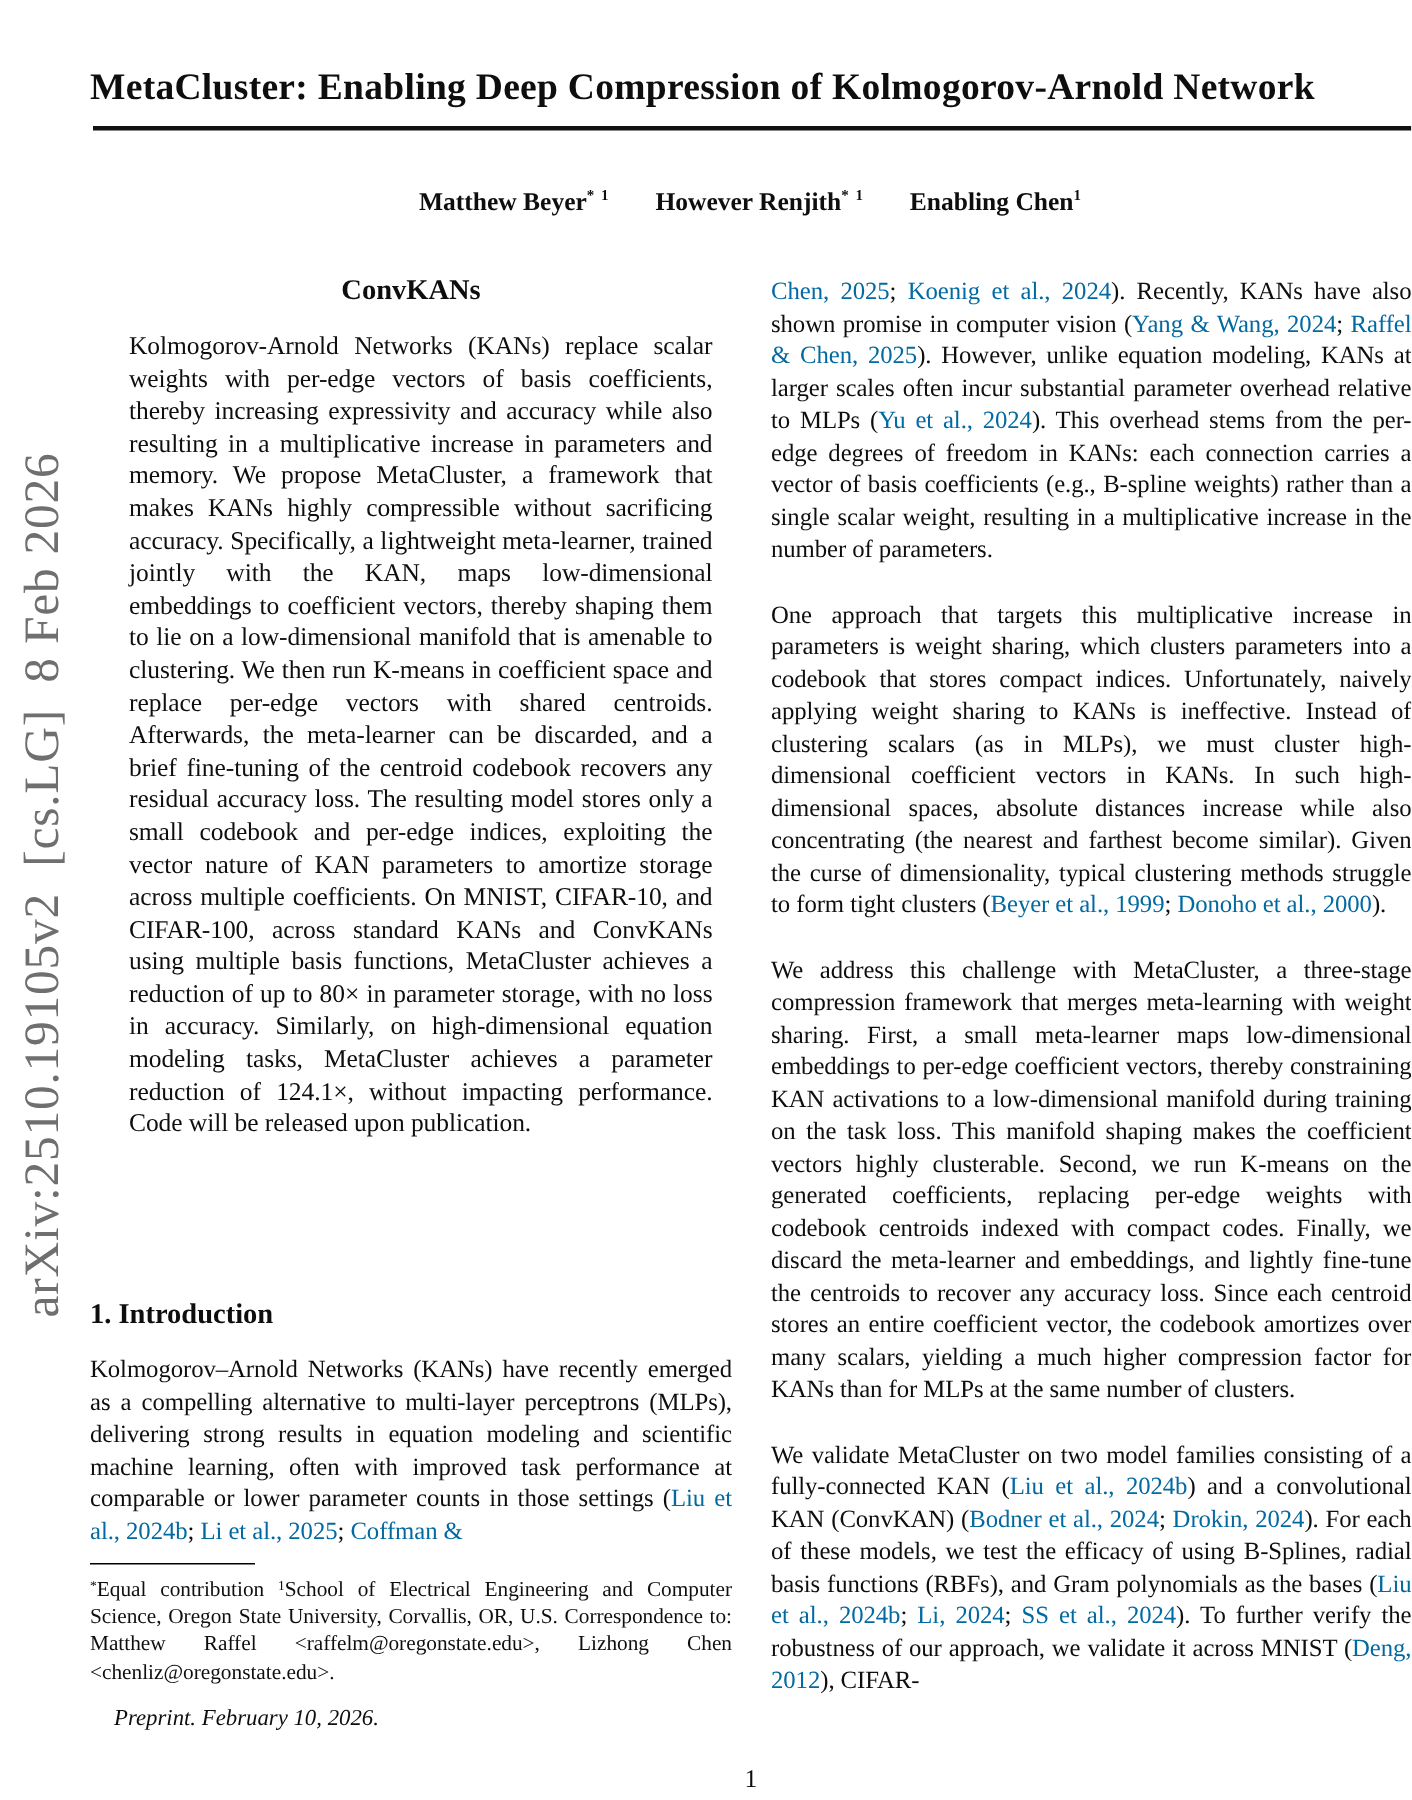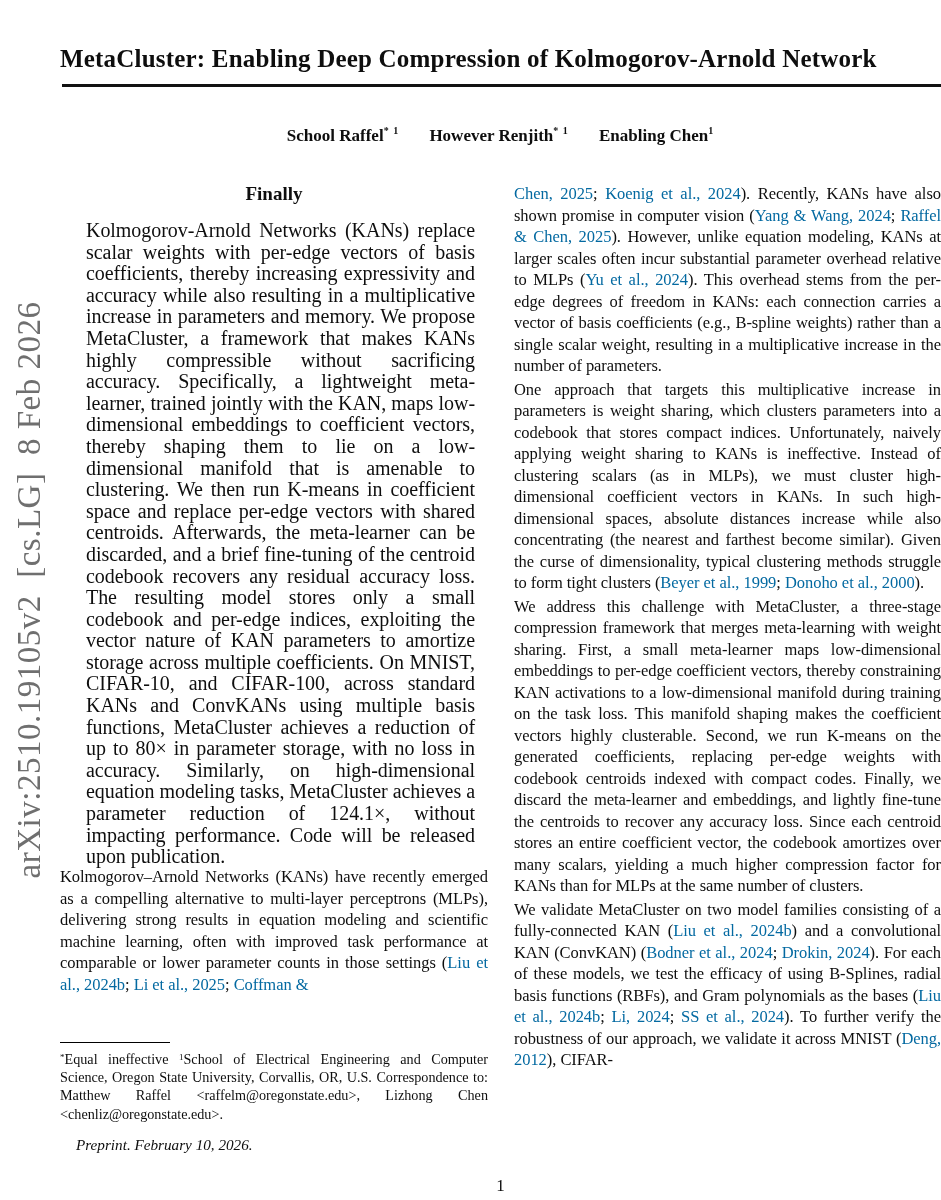--- a/index.html
+++ b/index.html
@@ -54,39 +54,39 @@
   .right-col{left:514px;top:183px;width:427px;position:absolute;}
   .abstract-heading{
     text-align:center;
     font-weight:bold;
     font-size:19px;
     margin:0 0 15px 0;
   }
   .abstract-text{
     margin:0 13px 0 26px;
     text-align:justify;
-    font-size:20px;
+    font-size:17px;
     line-height:21.6px;
     letter-spacing:-0.05px;
     hyphens:auto;
   }
   .section-heading{
     font-weight:bold;
     font-size:19px;
     margin:0 0 14px 0;
   }
   .para{
     margin:0;
     text-align:justify;
     font-size:16.5px;
     line-height:21.5px;
     letter-spacing:-0.05px;
     hyphens:auto;
   }
-  .right-col .para + .para{margin-top:2px;}
+  .right-col .para + .para{margin-top:22px;}
   .cite{color:#0369a1;}
   
   .footnote-rule{
     width:110px;height:0;
     border-top:1.5px solid #000;
     margin:0 0 5px 0;
   }
   .footnote-text{
     font-size:14.2px;
     line-height:18.2px;
@@ -112,37 +112,38 @@
 
 <div class="page">
 
   <div class="arxiv-banner">arXiv:2510.19105v2  [cs.LG]  8 Feb 2026</div>
 
   <h1 class="paper-title">MetaCluster: Enabling Deep Compression of Kolmogorov-Arnold Network</h1>
 
   <div class="title-rule"></div>
 
   <div class="authors-line">
-    <span class="author"><span>School Raffel</span><sup>* 1</sup></span>
+    <span class="author"><span>Matthew Beyer</span><sup>* 1</sup></span>
     <span class="author"><span>However Renjith</span><sup>* 1</sup></span>
     <span class="author"><span>Enabling Chen</span><sup>1</sup></span>
   </div>
 
   <div class="col left-col-abstract">
-    <div class="abstract-heading">Finally</div>
+    <div class="abstract-heading">ConvKANs</div>
     <p class="abstract-text">Kolmogorov-Arnold Networks (KANs) replace scalar weights with per-edge vectors of basis coefficients, thereby increasing expressivity and accuracy while also resulting in a multiplicative increase in parameters and memory. We propose MetaCluster, a framework that makes KANs highly compressible without sacrificing accuracy. Specifically, a lightweight meta-learner, trained jointly with the KAN, maps low-dimensional embeddings to coefficient vectors, thereby shaping them to lie on a low-dimensional manifold that is amenable to clustering. We then run K-means in coefficient space and replace per-edge vectors with shared centroids. Afterwards, the meta-learner can be discarded, and a brief fine-tuning of the centroid codebook recovers any residual accuracy loss. The resulting model stores only a small codebook and per-edge indices, exploiting the vector nature of KAN parameters to amortize storage across multiple coefficients. On MNIST, CIFAR-10, and CIFAR-100, across standard KANs and ConvKANs using multiple basis functions, MetaCluster achieves a reduction of up to 80× in parameter storage, with no loss in accuracy. Similarly, on high-dimensional equation modeling tasks, MetaCluster achieves a parameter reduction of 124.1×, without impacting performance. Code will be released upon publication.</p>
   </div>
 
   <div class="col left-col-intro">
+    <div class="section-heading">1. Introduction</div>
     <p class="para"><span>Kolmogorov–Arnold Networks (KANs) have recently emerged as a compelling alternative to multi-layer perceptrons (MLPs), delivering strong results in equation modeling and scientific machine learning, often with improved task performance at comparable or lower parameter counts in those settings (</span><span class="cite">Liu et al., 2024b</span><span>; </span><span class="cite">Li et al., 2025</span><span>; </span><span class="cite">Coffman &amp;</span></p>
   </div>
 
   <div class="footnote-block">
     <div class="footnote-rule"></div>
-    <p class="footnote-text"><sup>*</sup><span>Equal ineffective  </span><sup>1</sup><span>School of Electrical Engineering and Computer Science, Oregon State University, Corvallis, OR, U.S. Correspondence to: Matthew Raffel &lt;raffelm@oregonstate.edu&gt;, Lizhong Chen &lt;chenliz@oregonstate.edu&gt;.</span></p>
+    <p class="footnote-text"><sup>*</sup><span>Equal contribution  </span><sup>1</sup><span>School of Electrical Engineering and Computer Science, Oregon State University, Corvallis, OR, U.S. Correspondence to: Matthew Raffel &lt;raffelm@oregonstate.edu&gt;, Lizhong Chen &lt;chenliz@oregonstate.edu&gt;.</span></p>
     <p class="preprint-line">Preprint. February 10, 2026.</p>
   </div>
 
   <div class="right-col">
     <p class="para"><span class="cite">Chen, 2025</span><span>; </span><span class="cite">Koenig et al., 2024</span><span>). Recently, KANs have also shown promise in computer vision (</span><span class="cite">Yang &amp; Wang, 2024</span><span>; </span><span class="cite">Raffel &amp; Chen, 2025</span><span>). However, unlike equation modeling, KANs at larger scales often incur substantial parameter overhead relative to MLPs (</span><span class="cite">Yu et al., 2024</span><span>). This overhead stems from the per-edge degrees of freedom in KANs: each connection carries a vector of basis coefficients (e.g., B-spline weights) rather than a single scalar weight, resulting in a multiplicative increase in the number of parameters.</span></p>
     <p class="para"><span>One approach that targets this multiplicative increase in parameters is weight sharing, which clusters parameters into a codebook that stores compact indices. Unfortunately, naively applying weight sharing to KANs is ineffective. Instead of clustering scalars (as in MLPs), we must cluster high-dimensional coefficient vectors in KANs. In such high-dimensional spaces, absolute distances increase while also concentrating (the nearest and farthest become similar). Given the curse of dimensionality, typical clustering methods struggle to form tight clusters (</span><span class="cite">Beyer et al., 1999</span><span>; </span><span class="cite">Donoho et al., 2000</span><span>).</span></p>
     <p class="para"><span>We address this challenge with MetaCluster, a three-stage compression framework that merges meta-learning with weight sharing. First, a small meta-learner maps low-dimensional embeddings to per-edge coefficient vectors, thereby constraining KAN activations to a low-dimensional manifold during training on the task loss. This manifold shaping makes the coefficient vectors highly clusterable. Second, we run K-means on the generated coefficients, replacing per-edge weights with codebook centroids indexed with compact codes. Finally, we discard the meta-learner and embeddings, and lightly fine-tune the centroids to recover any accuracy loss. Since each centroid stores an entire coefficient vector, the codebook amortizes over many scalars, yielding a much higher compression factor for KANs than for MLPs at the same number of clusters.</span></p>
     <p class="para"><span>We validate MetaCluster on two model families consisting of a fully-connected KAN (</span><span class="cite">Liu et al., 2024b</span><span>) and a convolutional KAN (ConvKAN) (</span><span class="cite">Bodner et al., 2024</span><span>; </span><span class="cite">Drokin, 2024</span><span>). For each of these models, we test the efficacy of using B-Splines, radial basis functions (RBFs), and Gram polynomials as the bases (</span><span class="cite">Liu et al., 2024b</span><span>; </span><span class="cite">Li, 2024</span><span>; </span><span class="cite">SS et al., 2024</span><span>). To further verify the robustness of our approach, we validate it across MNIST (</span><span class="cite">Deng, 2012</span><span>), CIFAR-</span></p>
   </div>
 

